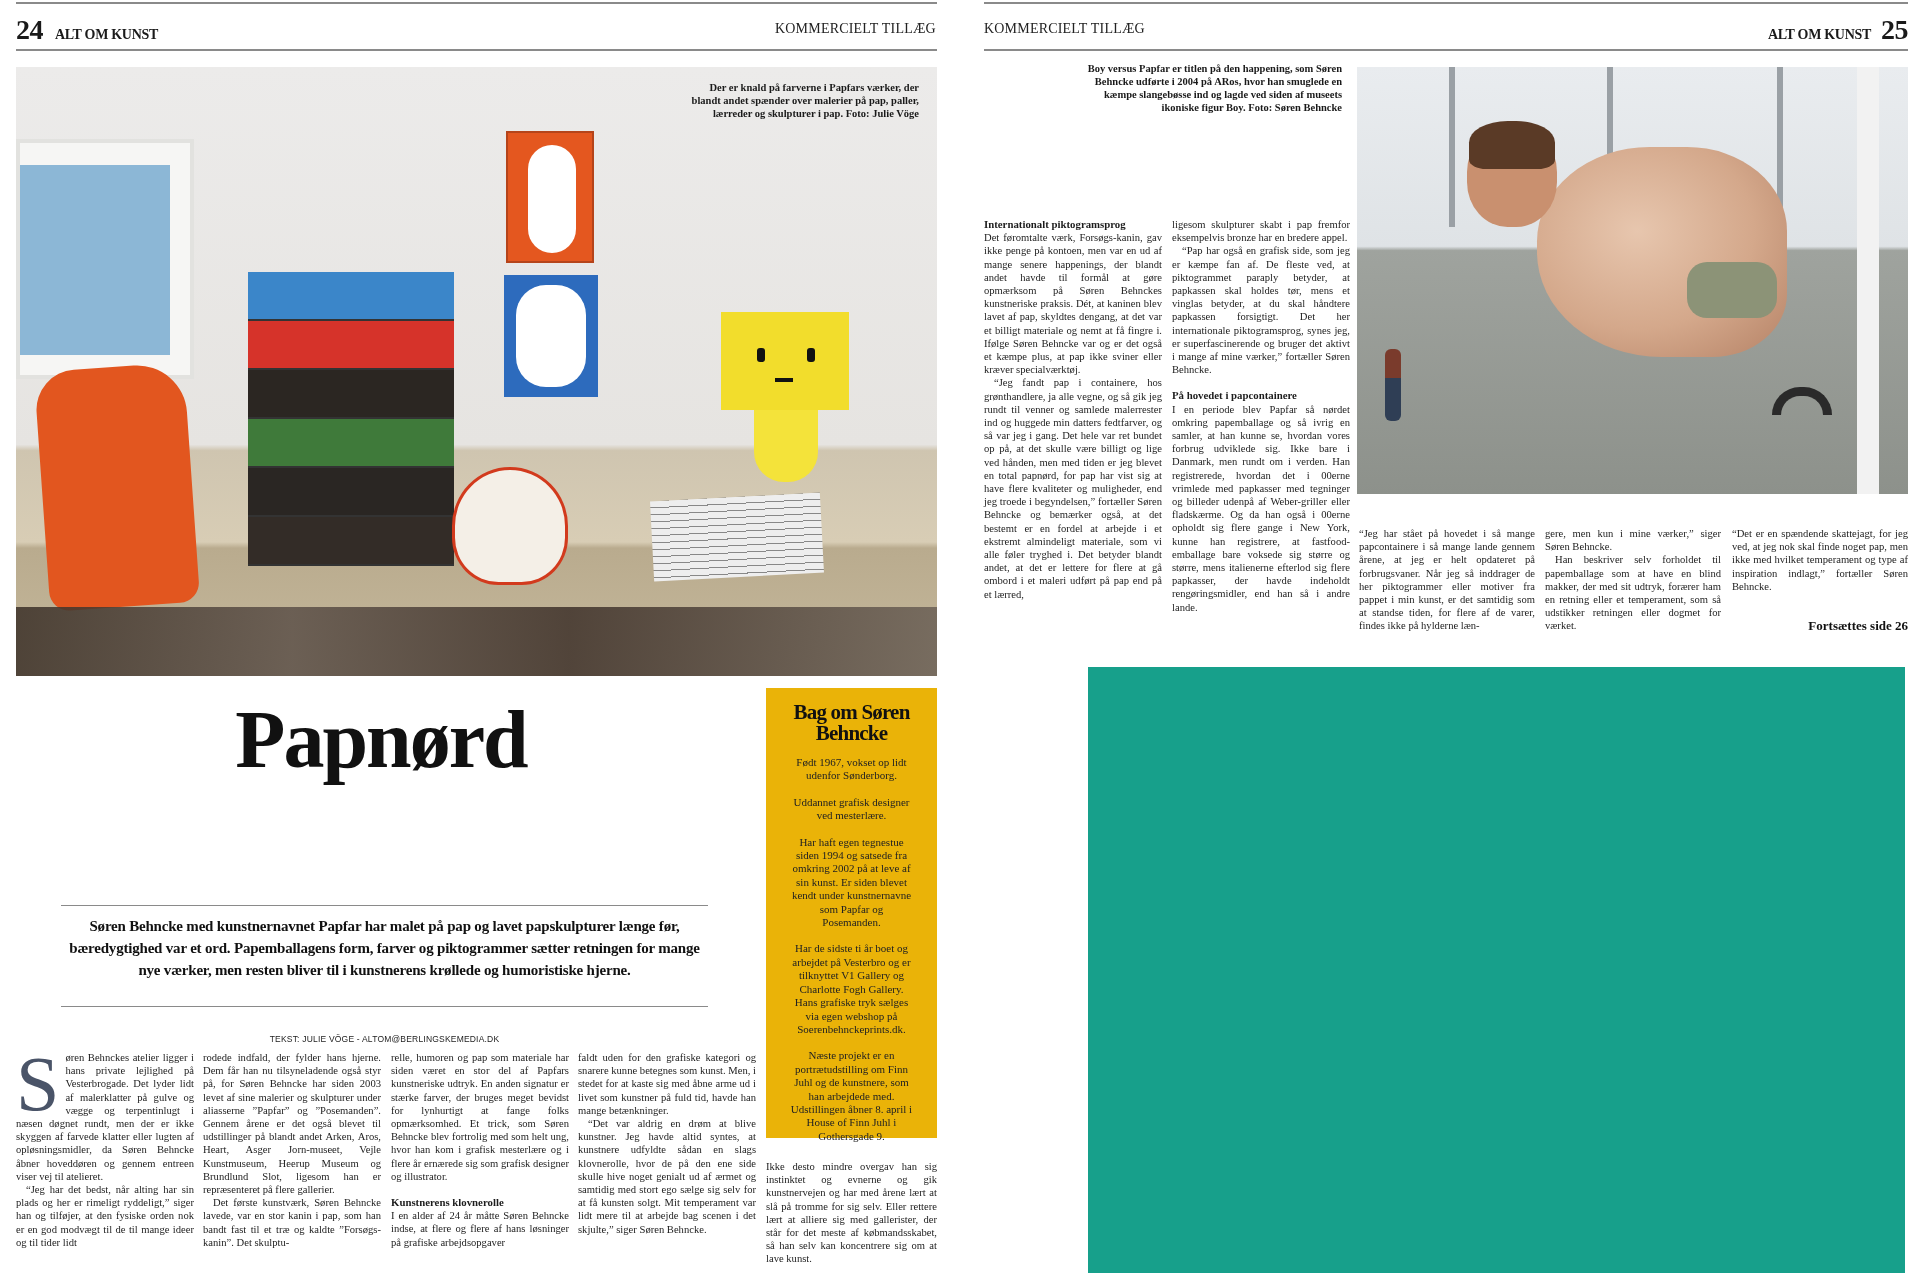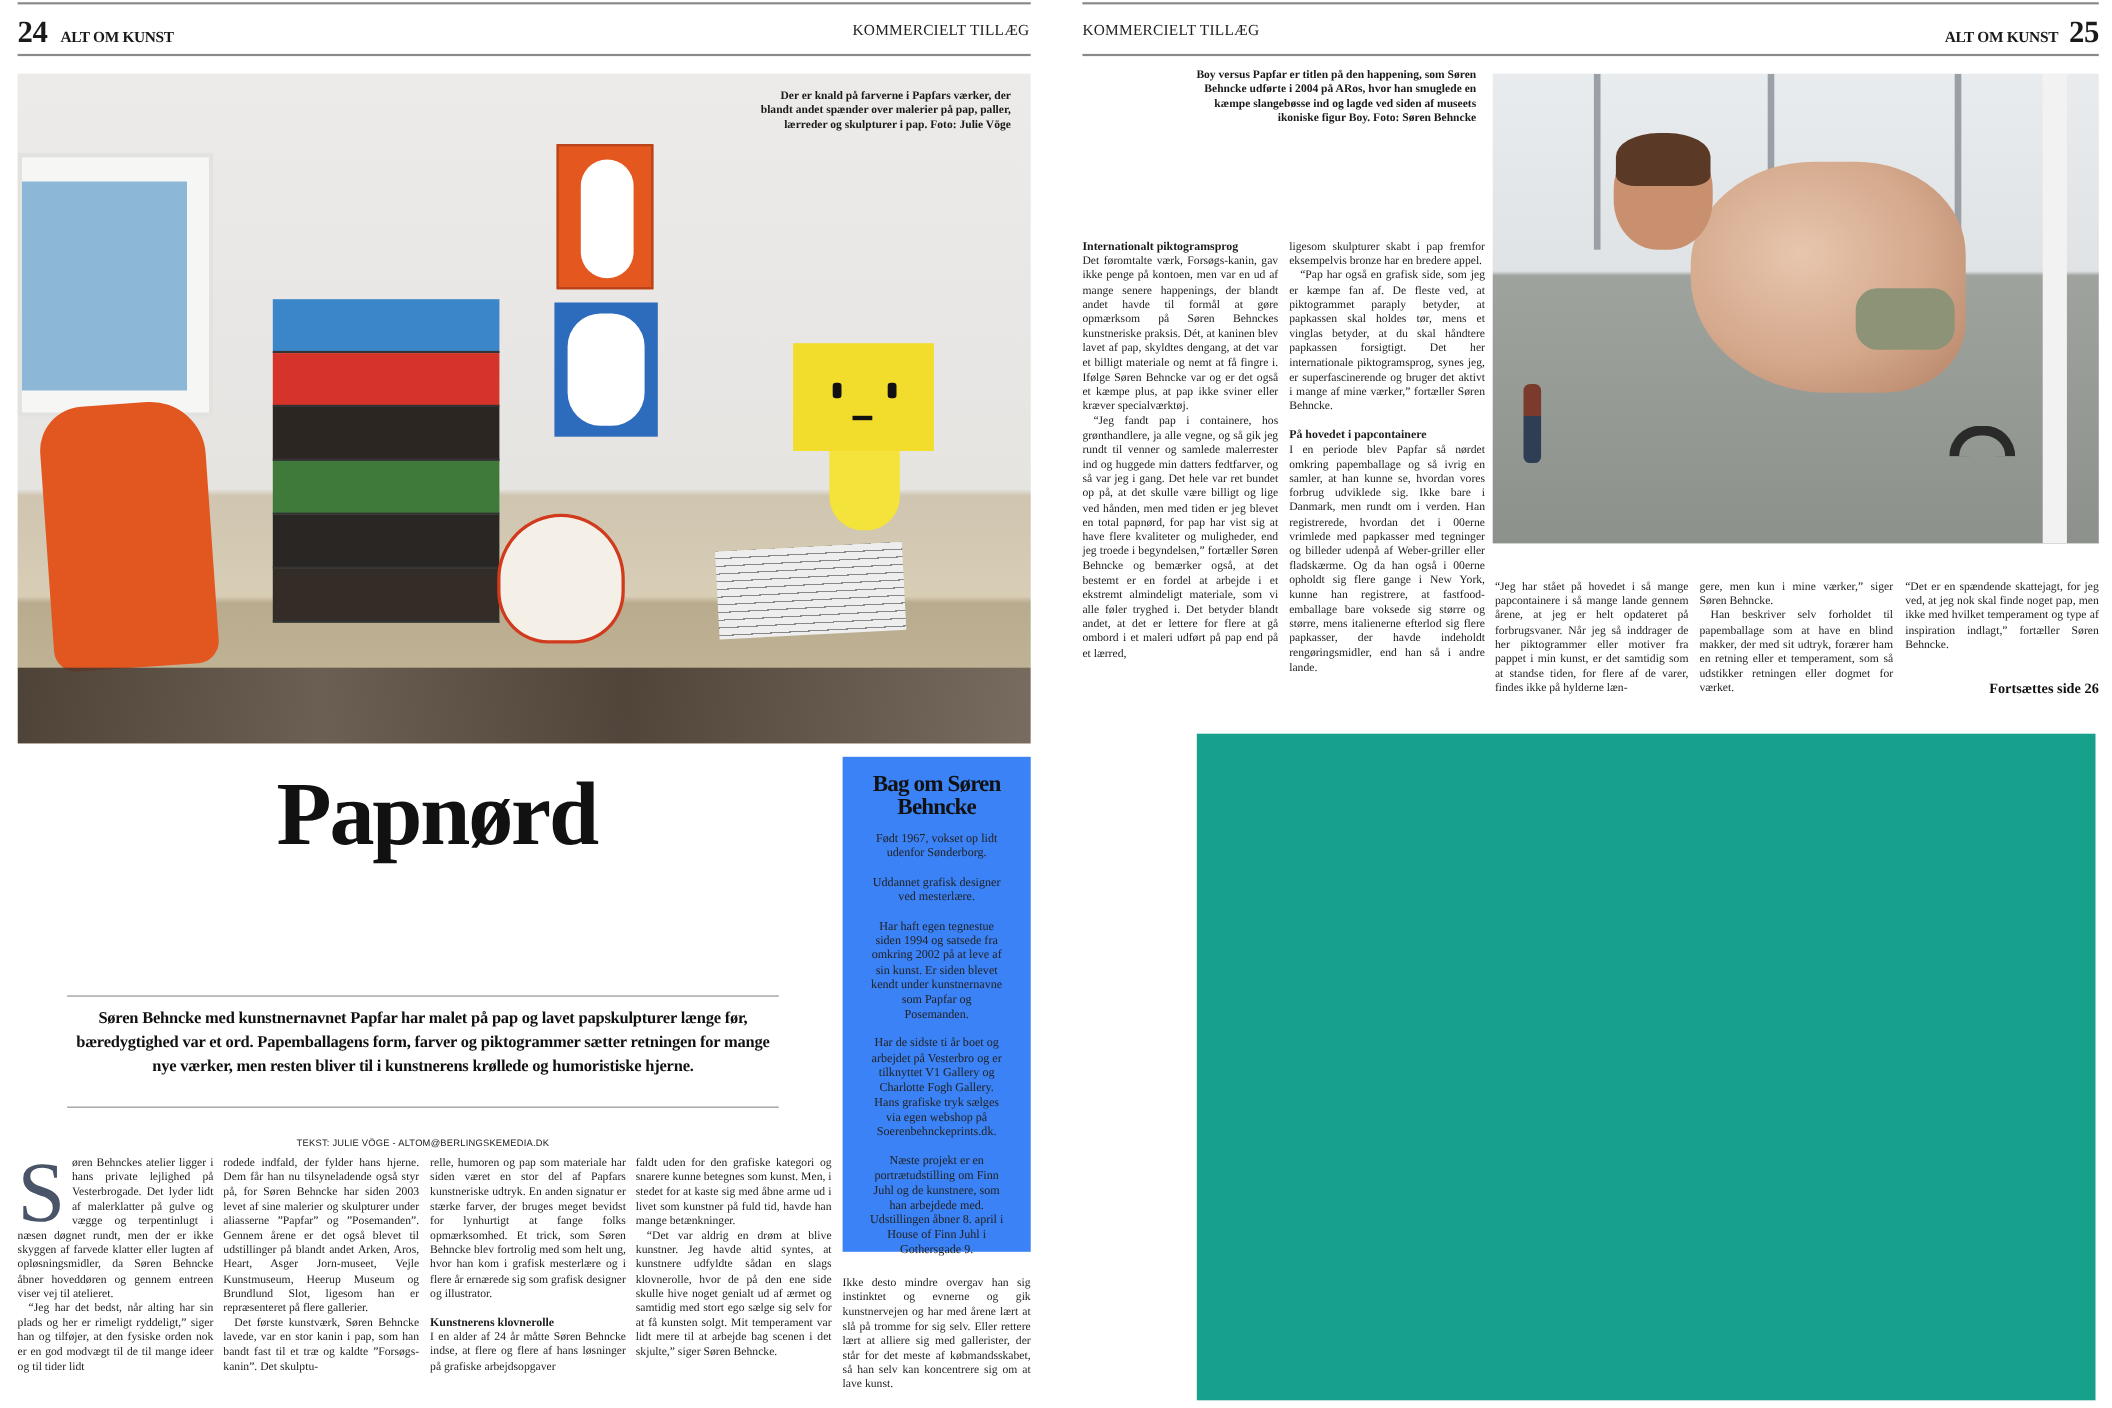--- a/index.html
+++ b/index.html
@@ -27,26 +27,26 @@
   .panel1 .w { position: absolute; left: 20px; top: 12px; width: 48px; height: 108px; background: #fff; border-radius: 24px; }
   .yellow-head { position: absolute; left: 705px; top: 245px; width: 128px; height: 98px; background: #f2dd2c; }
   .yellow-neck { position: absolute; left: 738px; top: 343px; width: 64px; height: 72px; background: #f4e33a; border-radius: 0 0 30px 30px; }
   .yellow-head .eye { position: absolute; top: 36px; width: 8px; height: 14px; background: #111; border-radius: 3px; }
   .yellow-head .mouth { position: absolute; left: 54px; top: 66px; width: 18px; height: 4px; background: #111; }
   .butterfly { position: absolute; left: 436px; top: 400px; width: 116px; height: 118px; background: #f4efe7; border-radius: 50% 50% 40% 40%; border: 3px solid #d23a1d; }
   .books { position: absolute; left: 636px; top: 430px; width: 170px; height: 80px; background: repeating-linear-gradient(#eee 0 6px, #888 6px 7px); transform: rotate(-3deg); }
   .shelf-shadow { position: absolute; left: 0; top: 540px; width: 921px; height: 69px; background: linear-gradient(90deg,#3a2f27 0,#5c5048 30%,#3d3029 60%,#6a5f55 100%); opacity: 0.85; }
 
   
-  .headline { position: absolute; left: 32px; top: 700px; width: 730px; text-align: center; font-family: "Liberation Serif", serif; font-size: 82px; line-height: 80px; letter-spacing: -2px; color: #111; }
+  .headline { position: absolute; left: 16px; top: 700px; width: 730px; text-align: center; font-family: "Liberation Serif", serif; font-size: 82px; line-height: 80px; letter-spacing: -2px; color: #111; }
   .standfirst { position: absolute; left: 61px; top: 907px; width: 647px; padding: 8px 4px; text-align: center; font-weight: bold; font-size: 15px; line-height: 22px; letter-spacing: -0.2px; color: #111; }
   .byline { position: absolute; left: 61px; top: 1034px; width: 647px; text-align: center; font-family: "Liberation Sans", sans-serif; font-size: 8.5px; letter-spacing: 0.2px; color: #222; }
 
   
-  .factbox { position: absolute; left: 766px; top: 688px; width: 171px; height: 450px; background: #3b82f6; padding: 14px 24px; text-align: center; }
+  .factbox { position: absolute; left: 766px; top: 688px; width: 171px; height: 450px; background: #eab308; padding: 14px 24px; text-align: center; }
   .factbox h2 { font-size: 21px; line-height: 21px; font-weight: bold; letter-spacing: -0.8px; margin-bottom: 12px; color: #111; }
   .factbox p { font-size: 11px; line-height: 13.4px; color: #222; margin-bottom: 13px; }
 
   
   .col { position: absolute; font-size: 10.6px; line-height: 13.2px; text-align: justify; hyphens: auto; color: #1c1c1c; }
   .col p { text-indent: 10px; }
   .col p.first { text-indent: 0; }
   .col h3 { font-size: 10.8px; font-weight: bold; line-height: 13.2px; margin-top: 13px; }
   .col h3 + p { text-indent: 0; }
   .dropcap { float: left; font-size: 78px; line-height: 62px; margin: 2px 6px 0 0; color: #4a5468; font-weight: normal; }

